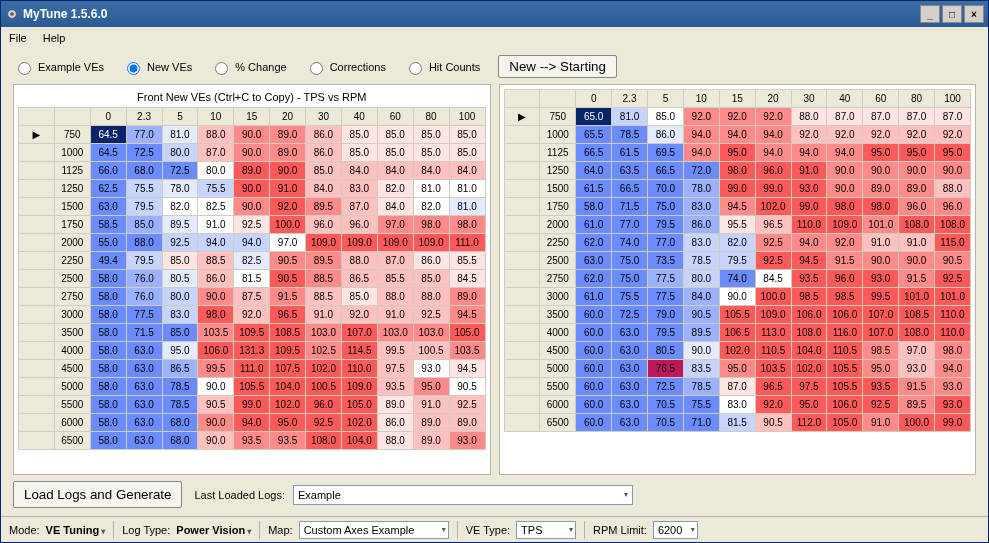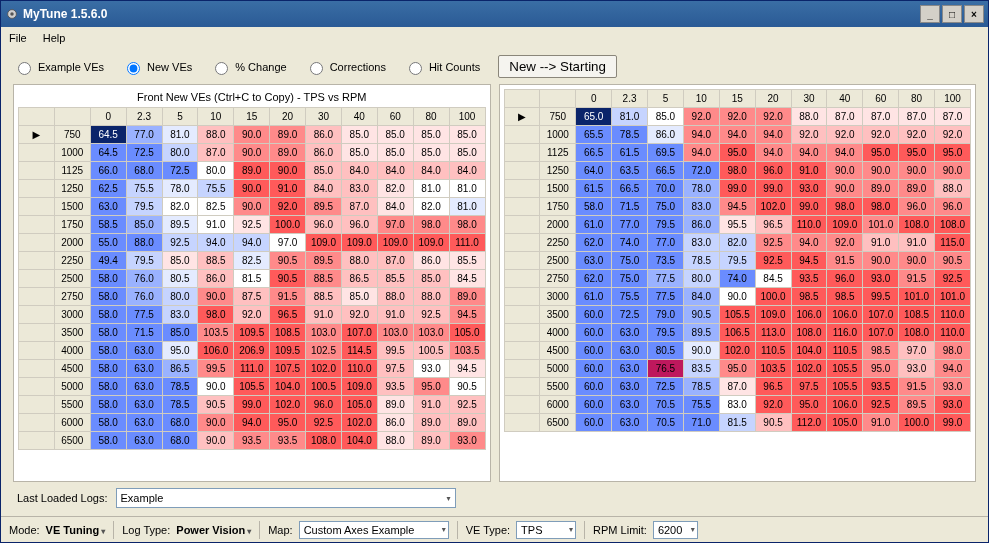--- a/index.html
+++ b/index.html
@@ -288,21 +288,21 @@
                   <td style="background:#ff8a8a;color:#000">103.0</td>
                   <td style="background:#ff5a5a;color:#000">105.0</td>
                 </tr>
                 <tr>
                   <td class="corner rowptr"></td>
                   <td class="rowhdr">4000</td>
                   <td style="background:#6a8cff;color:#000">58.0</td>
                   <td style="background:#6a8cff;color:#000">63.0</td>
                   <td style="background:#e4ebff;color:#000">95.0</td>
                   <td style="background:#ff5a5a;color:#000">106.0</td>
-                  <td style="background:#ff5a5a;color:#000">206.9</td>
+                  <td style="background:#ff5a5a;color:#000">131.3</td>
                   <td style="background:#ff5a5a;color:#000">109.5</td>
                   <td style="background:#ff8a8a;color:#000">102.5</td>
                   <td style="background:#ff5a5a;color:#000">114.5</td>
                   <td style="background:#ffc0c0;color:#000">99.5</td>
                   <td style="background:#ffc0c0;color:#000">100.5</td>
                   <td style="background:#ff8a8a;color:#000">103.5</td>
                 </tr>
                 <tr>
                   <td class="corner rowptr"></td>
                   <td class="rowhdr">4500</td>
@@ -671,20 +671,21 @@
                   <td style="background:#ff5a5a;color:#000">100.0</td>
                   <td style="background:#ff5a5a;color:#000">99.0</td>
                 </tr>
               </tbody>
             </table>
           </div>
       </div>
     </div>
 
     <div class="bottom-row1">
+      <button class="btn loadbtn">Load Logs and Generate</button>
       <span class="lastlabel">Last Loaded Logs:</span>
       <div class="lastbox">
         <span>Example</span>
         <span class="dd">▾</span>
       </div>
       <span class="spacer"></span>
     </div>
   </div>
 
   <div class="statusbar">

